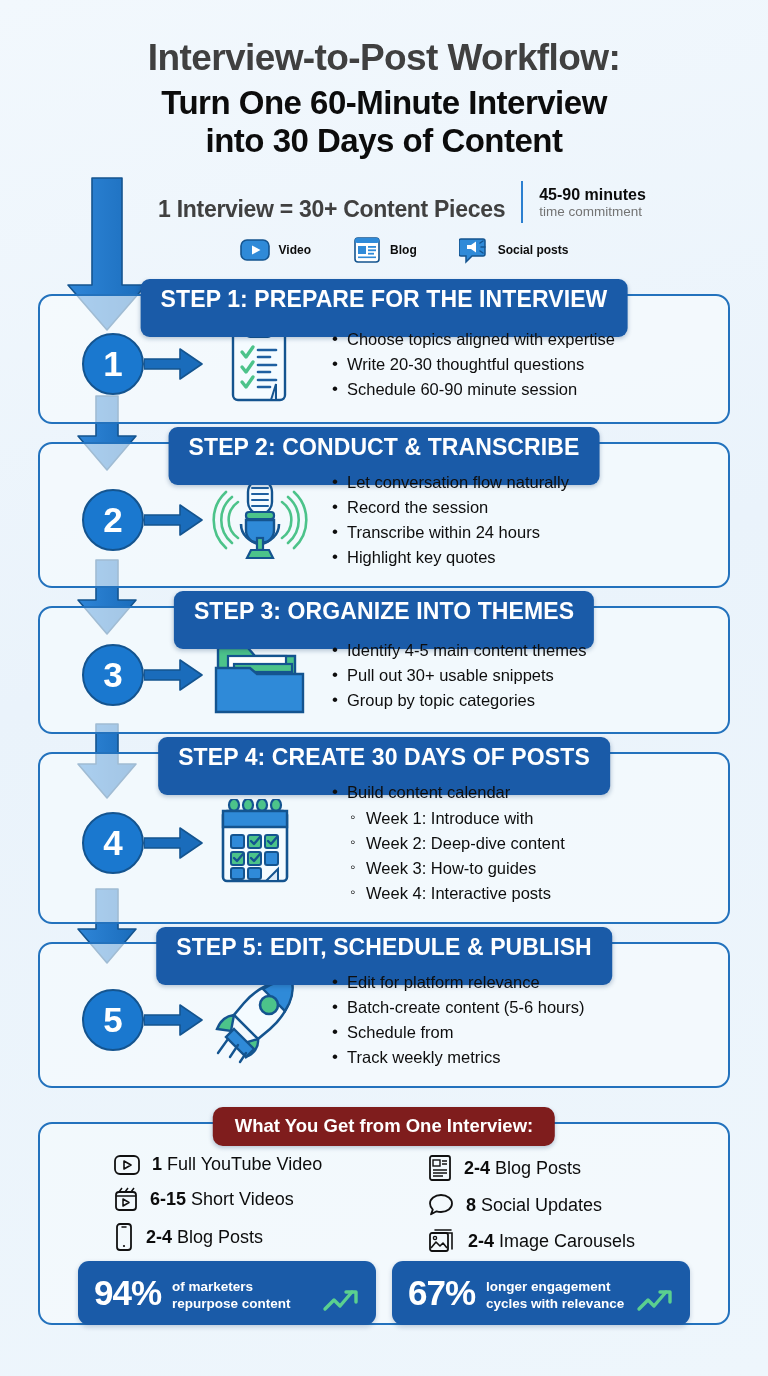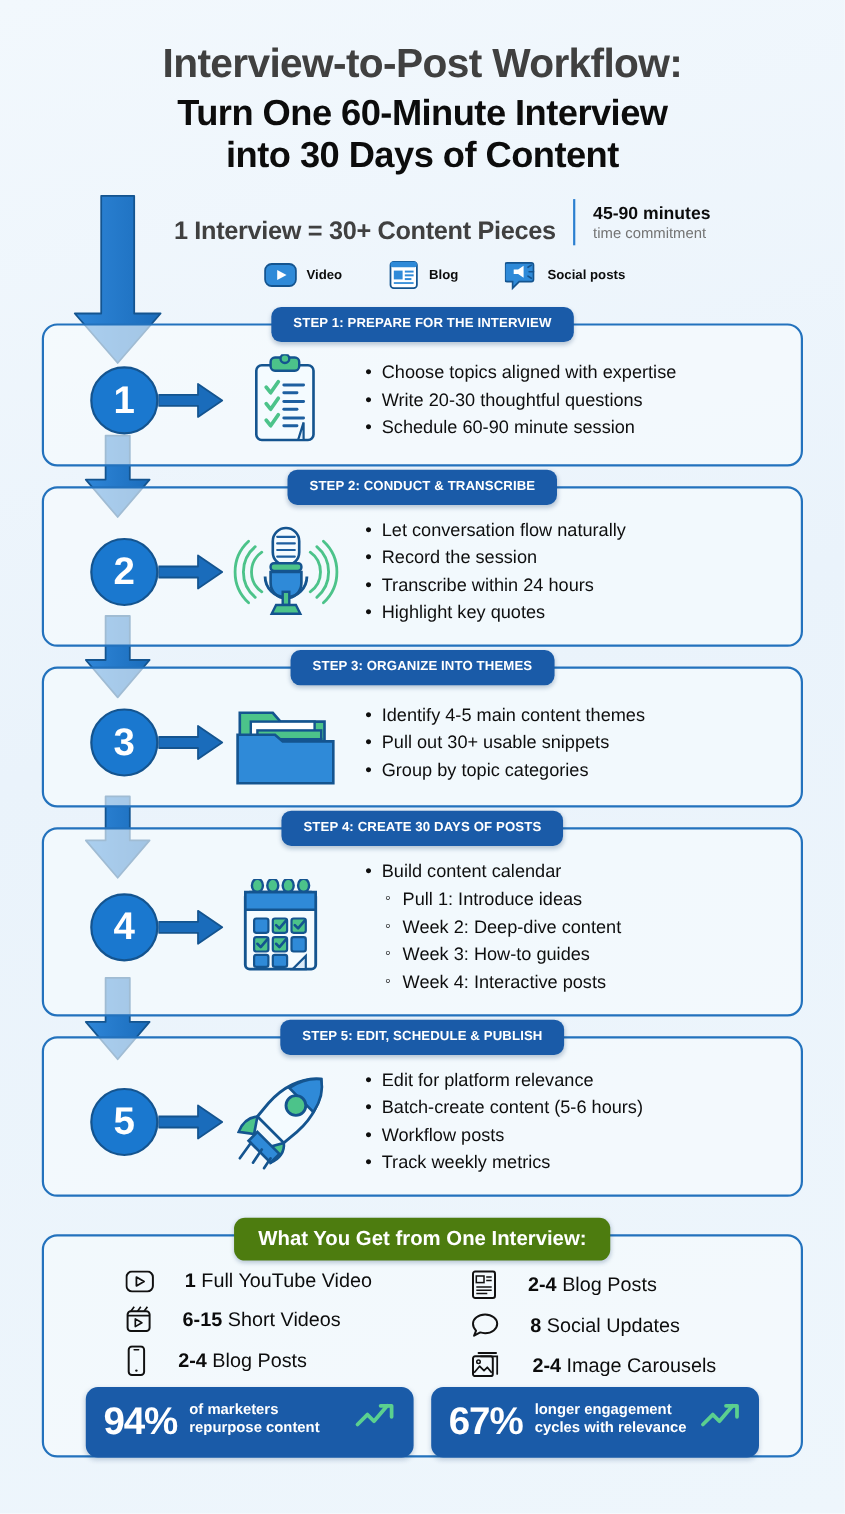--- a/index.html
+++ b/index.html
@@ -56,22 +56,22 @@
     background:rgba(247,251,254,0.62);
     min-height:126px;
     padding: 26px 14px 16px 14px;
     display:flex; align-items:center;
   }
   .step-badge {
     position:absolute; top:-17px; left:50%; transform:translateX(-50%);
     background:#1a5ba8;
     color:#fff;
     border-radius:9px;
-    padding:7px 20px 11px;
-    font-size:12px; font-weight:800; letter-spacing:0.1px;
+    padding:7px 20px 24px;
+    font-size:23px; font-weight:800; letter-spacing:0.1px;
     white-space:nowrap;
     box-shadow:0 2px 4px rgba(10,50,100,.25);
     text-align:right;
   }
   .step-num {
     width:62px; height:62px; border-radius:50%;
     background:#1a78cf; border:2.5px solid #14548f;
     color:#fff; font-size:35px; font-weight:800;
     display:flex; align-items:center; justify-content:center;
     margin-left:28px; flex:0 0 auto;
@@ -96,39 +96,39 @@
     position:relative;
     margin: 34px 38px 0 38px;
     border:2.5px solid #2372bd;
     border-radius:14px;
     background:rgba(247,251,254,0.6);
     padding: 30px 22px 58px 22px;
     min-height:150px;
   }
   .summary-badge {
     position:absolute; top:-17px; left:50%; transform:translateX(-50%);
-    background:#4d7c0f; color:#fff; border-radius:10px;
+    background:#7f1d1d; color:#fff; border-radius:10px;
     padding:8px 22px 9px; font-size:18.5px; font-weight:800; white-space:nowrap;
     box-shadow:0 2px 4px rgba(10,50,100,.25);
   }
   .deliver-grid { display:flex; gap:0; }
   .deliver-col { flex:1; padding-left:52px; }
   .deliver-col:last-child { padding-left:36px; }
-  .deliver-row { display:flex; align-items:center; gap:28px; margin-bottom:11px; }
+  .deliver-row { display:flex; align-items:center; gap:12px; margin-bottom:11px; }
   .deliver-txt { font-size:18px; color:#0c0c0c; }
   .deliver-txt b { font-weight:800; }
 
   
   .statcards {
     position:absolute; left:38px; right:38px; bottom:-2px;
     display:flex; gap:16px;
   }
   .statcard {
     flex:1; background:#1a5ba8; border-radius:11px;
-    padding:12px 16px; display:flex; align-items:flex-start; gap:11px;
+    padding:12px 16px; display:flex; align-items:flex-end; gap:11px;
     box-shadow:0 2px 5px rgba(10,50,100,.22);
   }
   .statcard .pct { font-size:35px; font-weight:800; color:#fff; letter-spacing:-1px; }
   .statcard .txt { font-size:13.5px; font-weight:700; color:#fff; line-height:1.25; flex:1; }
   .statcard .trend { flex:0 0 auto; }
   svg { display:block; }
 </style>
 </head>
 <body>
 
@@ -351,21 +351,21 @@
           <path d="M35 42 l3 3 l6 -7"></path>
             <path d="M52 42 l3 3 l6 -7"></path>
           <path d="M18 59 l3 3 l6 -7"></path>
             <path d="M35 59 l3 3 l6 -7"></path>
         </g>
       </svg>
     </div>
     <div class="step-body">
       <ul>
         <li>Build content calendar</li>
-        <li class="sub">Pull 1: Introduce ideas</li>
+        <li class="sub">Week 1: Introduce with</li>
         <li class="sub">Week 2: Deep-dive content</li>
         <li class="sub">Week 3: How-to guides</li>
         <li class="sub">Week 4: Interactive posts</li>
       </ul>
     </div>
   </div>
 
   <div class="step">
     <div class="step-badge">STEP 5: EDIT, SCHEDULE &amp; PUBLISH</div>
     <div class="step-num">5</div>
@@ -386,21 +386,21 @@
           <path d="M16 64 l-10 14"></path>
             <path d="M26 70 l-8 12"></path>
             <path d="M34 78 l-6 9"></path>
         </g>
       </svg>
     </div>
     <div class="step-body">
       <ul>
         <li>Edit for platform relevance</li>
         <li>Batch-create content (5-6 hours)</li>
-        <li>Workflow posts</li>
+        <li>Schedule from</li>
         <li>Track weekly metrics</li>
       </ul>
     </div>
   </div>
 </div>
 
 <div class="summary">
   <div class="summary-badge">What You Get from One Interview:</div>
 
   <div class="deliver-grid">

